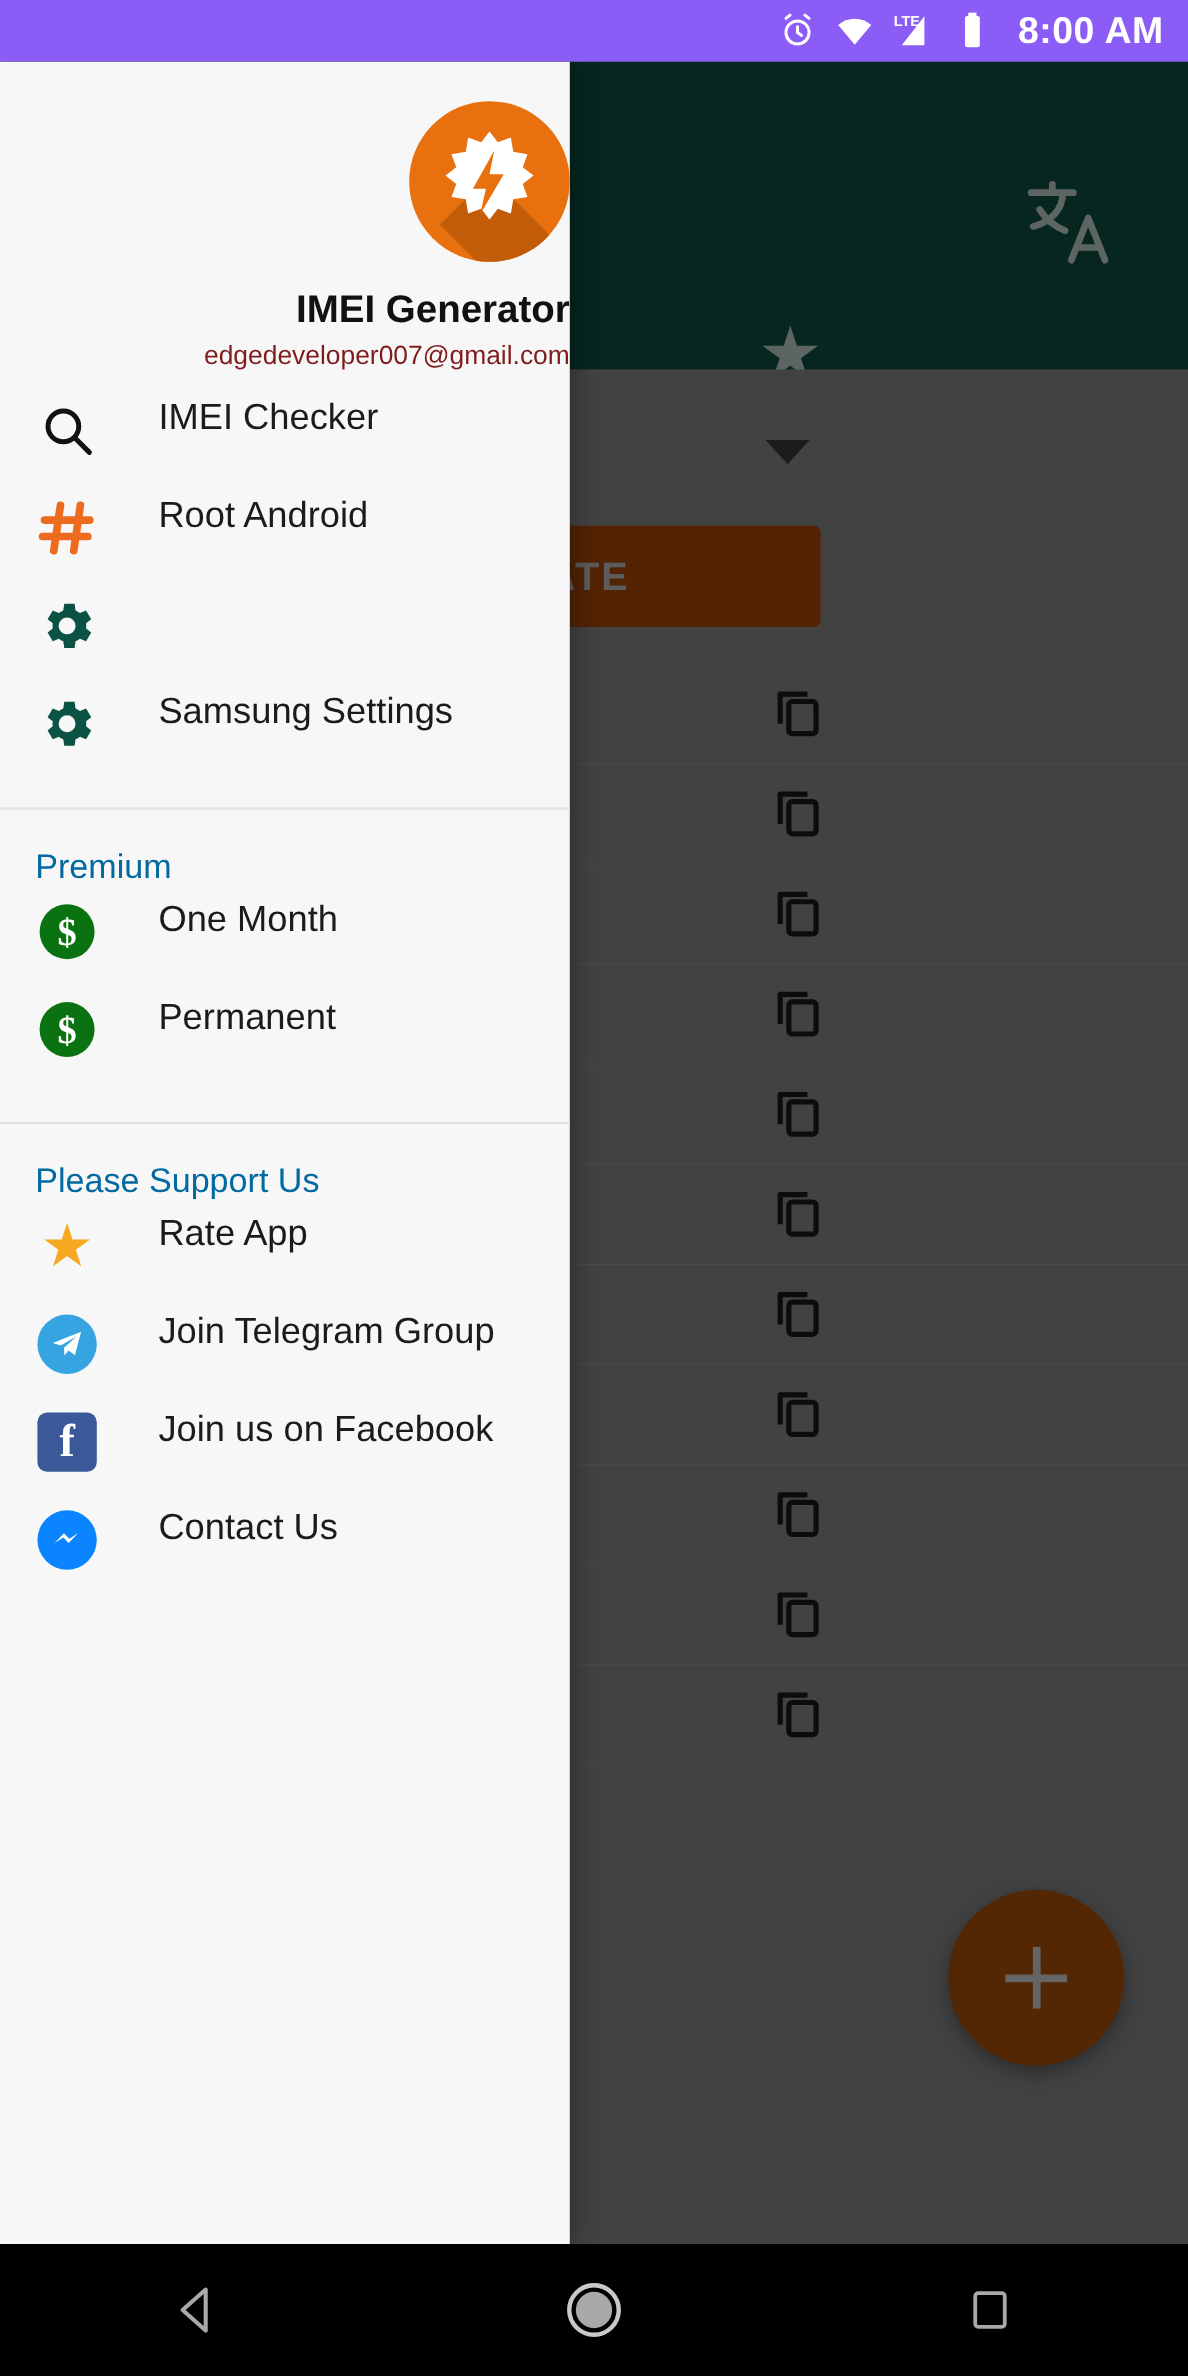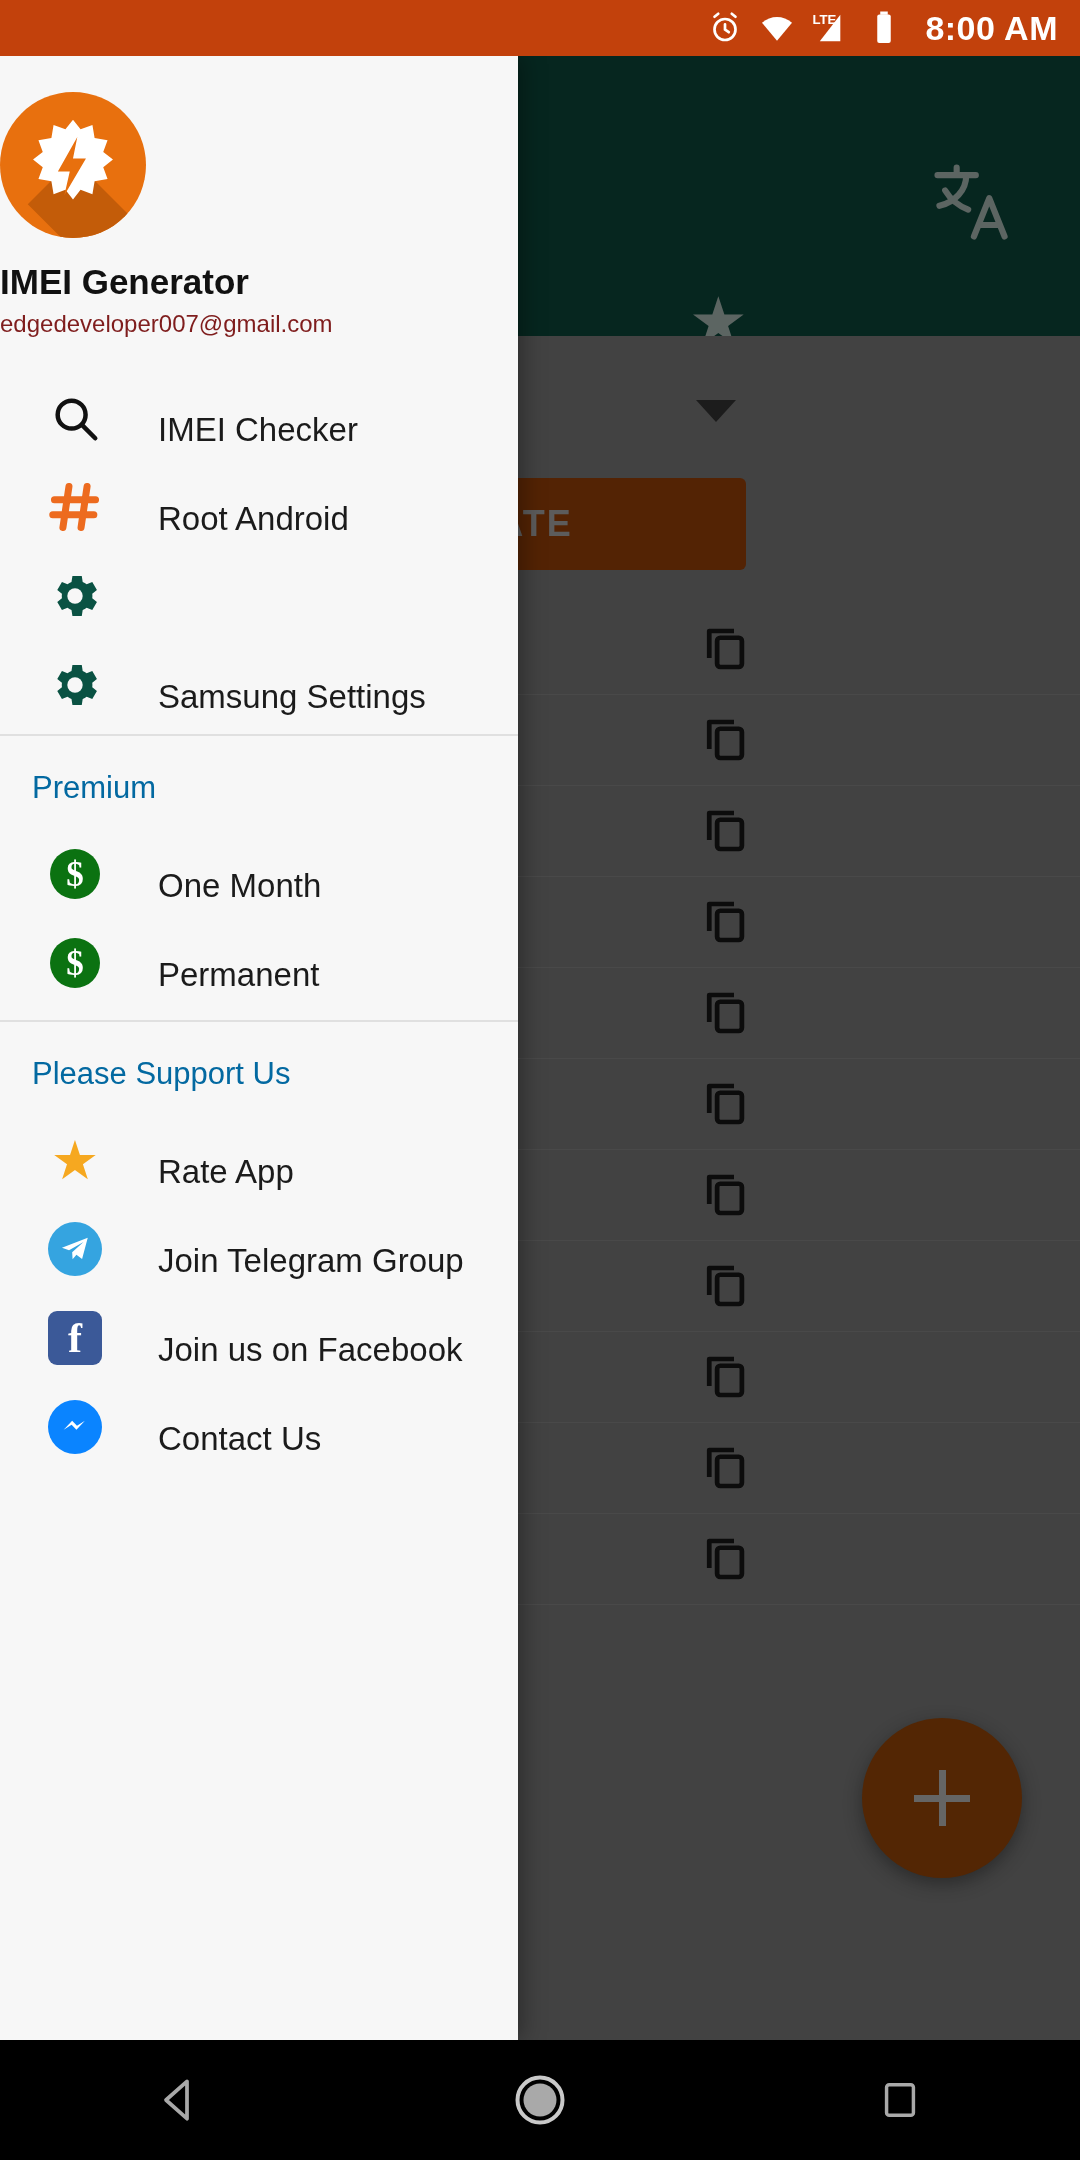--- a/index.html
+++ b/index.html
@@ -91,21 +91,21 @@
 
   .scrim {
     position: absolute; left: 0; top: 56px; width: 1080px; bottom: 120px;
     background: rgba(0,0,0,0.40);
     pointer-events: none;
   }
 
   
   .statusbar {
     position: absolute; left: 0; top: 0; width: 1080px; height: 56px;
-    background: #c2410c;
+    background: #8b5cf6;
     display: flex; align-items: center; justify-content: flex-end;
     gap: 16px; padding-right: 22px;
     z-index: 40;
   }
   .sb-icon { color: #fff; display: flex; align-items: center; }
   .sb-time {
     color: #fff; font-size: 34px; font-weight: bold;
     letter-spacing: 0.5px; margin-left: 12px;
   }
 
@@ -113,21 +113,21 @@
   .drawer {
     position: absolute; left: 0; top: 56px;
     width: 518px; bottom: 120px;
     background: #f7f7f7;
     z-index: 30;
     overflow: hidden;
     box-shadow: 4px 0 22px rgba(0,0,0,0.35);
   }
   .drawer-header {
     padding-top: 36px;
-    display: flex; flex-direction: column; align-items: flex-start;
+    display: flex; flex-direction: column; align-items: flex-end;
   }
   .app-logo {
     width: 146px; height: 146px; border-radius: 50%;
     background: #e8700e;
     position: relative; overflow: hidden;
   }
   .app-logo .shadow {
     position: absolute; left: 50%; top: 46%;
     width: 190px; height: 64px; background: #c35c09;
     transform: rotate(45deg); transform-origin: left top;
@@ -145,23 +145,23 @@
 
   .menu-section { padding-top: 22px; padding-bottom: 18px; }
   .divider { height: 2px; background: #e0e0e0; }
 
   .section-title {
     padding: 34px 0 10px 32px;
     font-size: 31px; color: #0369a1;
   }
 
   .menu-item {
-    display: flex; align-items: flex-end;
+    display: flex; align-items: flex-start;
     height: 89px;
-    padding-left: 44px;
+    padding-left: 30px;
   }
   .menu-icon {
     width: 62px; min-width: 62px; height: 62px;
     display: flex; align-items: center; justify-content: center;
   }
   .menu-label {
     margin-left: 52px;
     font-size: 33px; color: #1b1b1b;
   }
 

